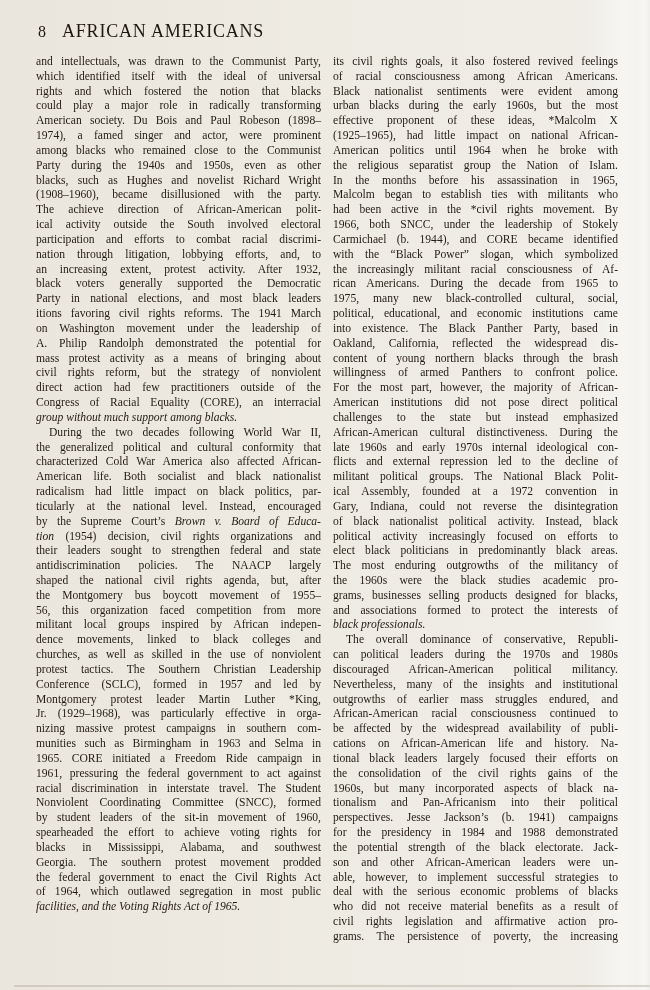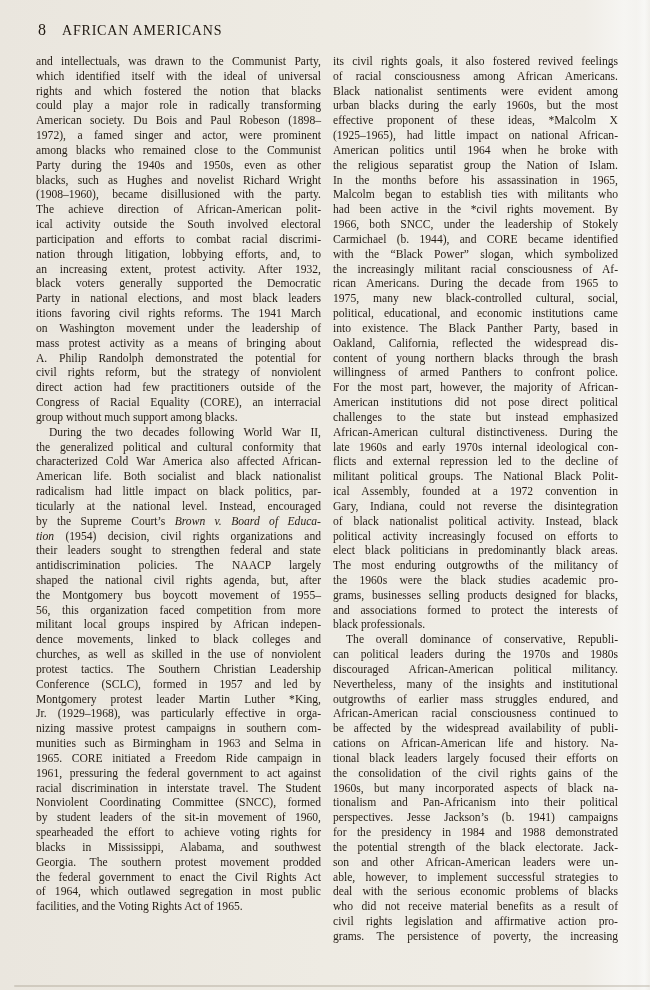--- a/index.html
+++ b/index.html
@@ -23,21 +23,21 @@
     display: flex;
     align-items: baseline;
     gap: 16px;
     color: #1f1810;
   }
   .page-number {
     font-size: 16px;
     font-weight: 400;
   }
   .running-head-title {
-    font-size: 14px;
+    font-size: 18px;
     letter-spacing: 0.8px;
     font-weight: 400;
   }
   .text-block {
     position: absolute;
     top: 55px;
     left: 36px;
     width: 582px;
     display: flex;
     gap: 12px;
@@ -52,20 +52,21 @@
     text-align: justify;
     text-align-last: justify;
     white-space: nowrap; 
     color: #241c14;
   }
   .line i { font-style: italic; }
   .line.indent { text-indent: 13px; }
   .line.para-end {
     text-align-last: left;
     white-space: normal;
+    font-style: italic;
   }
   .bottom-edge {
     position: absolute;
     left: 14px;
     bottom: 3px;
     width: 636px;
     height: 2px;
     background: rgba(150, 140, 120, 0.30);
     border-radius: 1px;
   }
@@ -89,36 +90,36 @@
     <span class="running-head-title">AFRICAN AMERICANS</span>
   </div>
 
   <div class="text-block">
     <div class="col" id="col-left">
         <div class="line">and intellectuals, was drawn to the Communist Party,</div>
         <div class="line">which identified itself with the ideal of universal</div>
         <div class="line">rights and which fostered the notion that blacks</div>
         <div class="line">could play a major role in radically transforming</div>
         <div class="line">American society. Du Bois and Paul Robeson (1898–</div>
-        <div class="line">1972), a famed singer and actor, were prominent</div>
+        <div class="line">1974), a famed singer and actor, were prominent</div>
         <div class="line">among blacks who remained close to the Communist</div>
         <div class="line">Party during the 1940s and 1950s, even as other</div>
         <div class="line">blacks, such as Hughes and novelist Richard Wright</div>
         <div class="line">(1908–1960), became disillusioned with the party.</div>
         <div class="line">The achieve direction of African-American polit-</div>
         <div class="line">ical activity outside the South involved electoral</div>
         <div class="line">participation and efforts to combat racial discrimi-</div>
         <div class="line">nation through litigation, lobbying efforts, and, to</div>
         <div class="line">an increasing extent, protest activity. After 1932,</div>
         <div class="line">black voters generally supported the Democratic</div>
         <div class="line">Party in national elections, and most black leaders</div>
         <div class="line">itions favoring civil rights reforms. The 1941 March</div>
         <div class="line">on Washington movement under the leadership of</div>
+        <div class="line">A. Philip Randolph demonstrated the potential for</div>
         <div class="line">mass protest activity as a means of bringing about</div>
-        <div class="line">A. Philip Randolph demonstrated the potential for</div>
         <div class="line">civil rights reform, but the strategy of nonviolent</div>
         <div class="line">direct action had few practitioners outside of the</div>
         <div class="line">Congress of Racial Equality (CORE), an interracial</div>
         <div class="line para-end">group without much support among blacks.</div>
         <div class="line indent">During the two decades following World War II,</div>
         <div class="line">the generalized political and cultural conformity that</div>
         <div class="line">characterized Cold War America also affected African-</div>
         <div class="line">American life. Both socialist and black nationalist</div>
         <div class="line">radicalism had little impact on black politics, par-</div>
         <div class="line">ticularly at the national level. Instead, encouraged</div>

